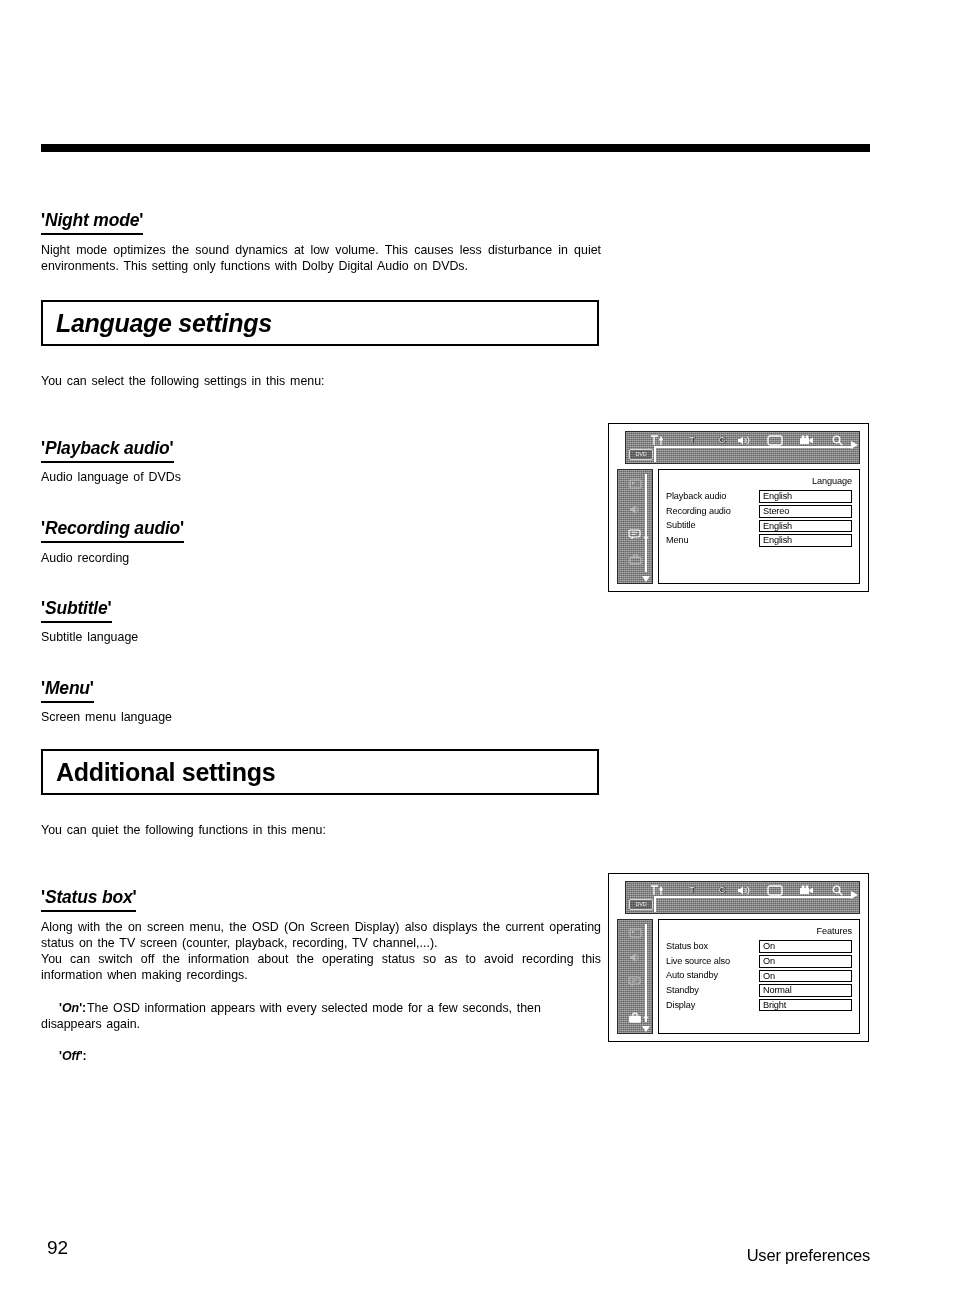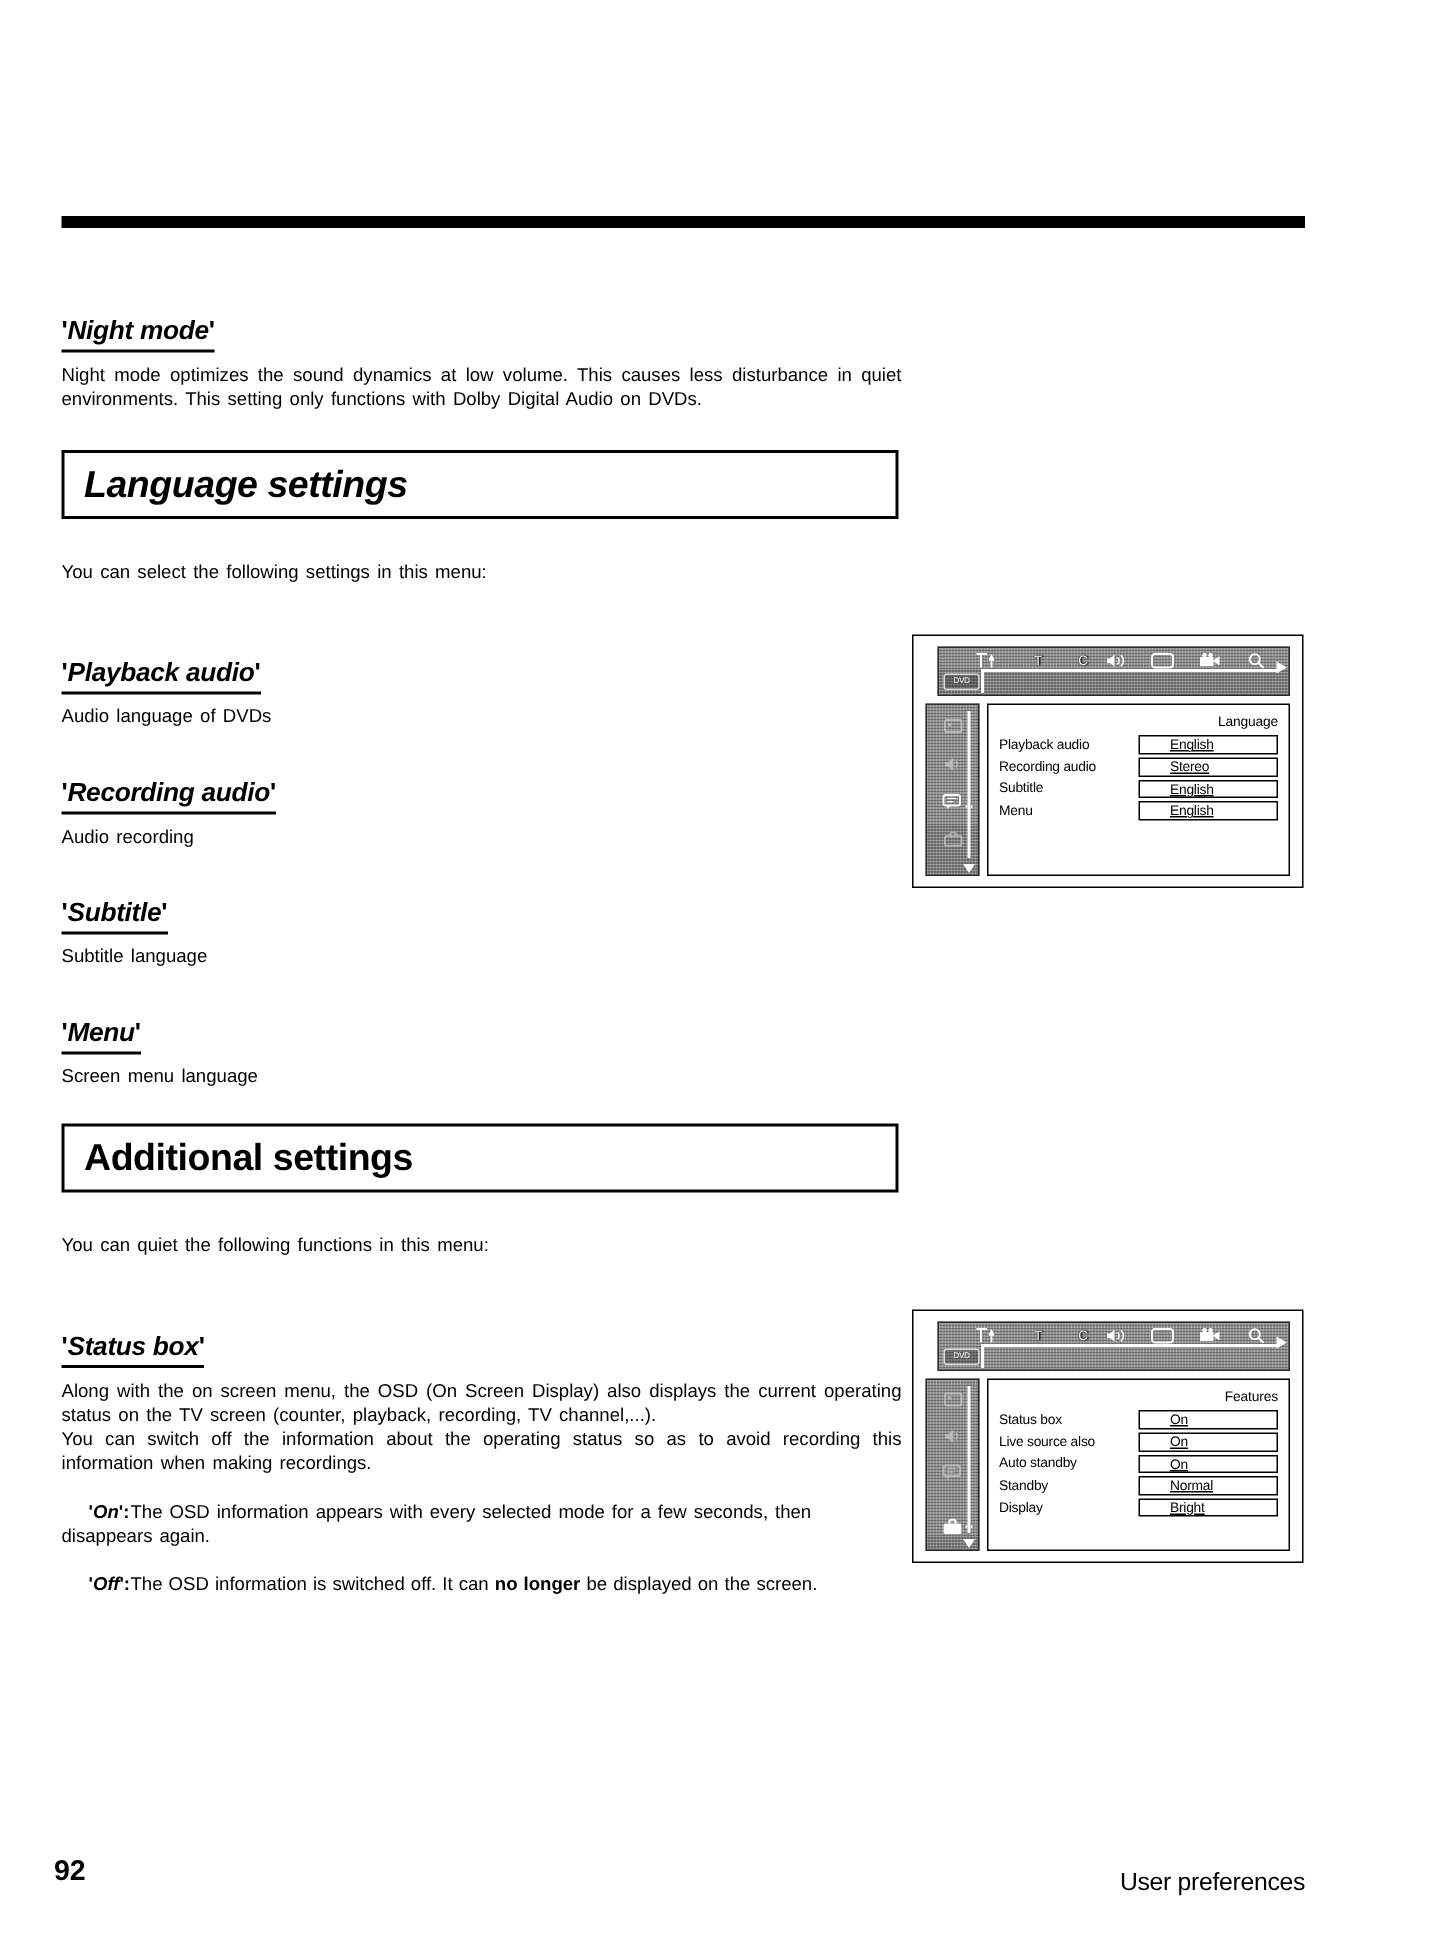--- a/index.html
+++ b/index.html
@@ -285,33 +285,32 @@
     line-height: 11px;
     letter-spacing: -0.15px;
   }
   .panel-row .rvalue {
     flex: 1 1 auto;
     border: 1.3px solid #000;
     box-sizing: border-box;
     height: 12.6px;
     font-size: 9.2px;
     line-height: 10.4px;
-    padding-left: 20px;
+    padding-left: 3px;
     letter-spacing: -0.15px;
     background: #fff;
-    text-decoration: underline;
   }
 
   
   .page-num {
     position: absolute;
-    left: 36px;
+    left: 47px;
     top: 1237px;
     font-size: 19px;
-    font-weight: bold;
+    font-weight: normal;
   }
   .footer-title {
     position: absolute;
     right: 84px;
     top: 1246px;
     font-size: 16.5px;
     letter-spacing: -0.2px;
   }
 </style>
 </head>
@@ -378,21 +377,20 @@
   <p class="body-text">You can switch off the information about the operating status so as to avoid recording this information when making recordings.</p>
 </div>
 
 <div class="defrow" style="top:1000px;">
   <span class="term"><span>'</span><i>On</i><span>':</span></span>
   <span class="desc">The OSD information appears with every selected mode for a few seconds, then disappears again.</span>
 </div>
 
 <div class="defrow" style="top:1048px;">
   <span class="term"><span>'</span><i>Off</i><span>':</span></span>
-  <span class="desc nojust"><span>The OSD information is switched off. It can </span><b>no longer</b><span> be displayed on the screen.</span></span>
 </div>
 
 <div class="osd-frame" style="left:608px; top:423px;">
   <div class="osd-inner">
 
     <div class="osd-toolbar noise">
       <div class="tb-top">
         <div style="width:46px"></div>
         <div class="tb-icon" style="width:28px">
           <svg width="16" height="11" viewBox="0 0 16 11">

